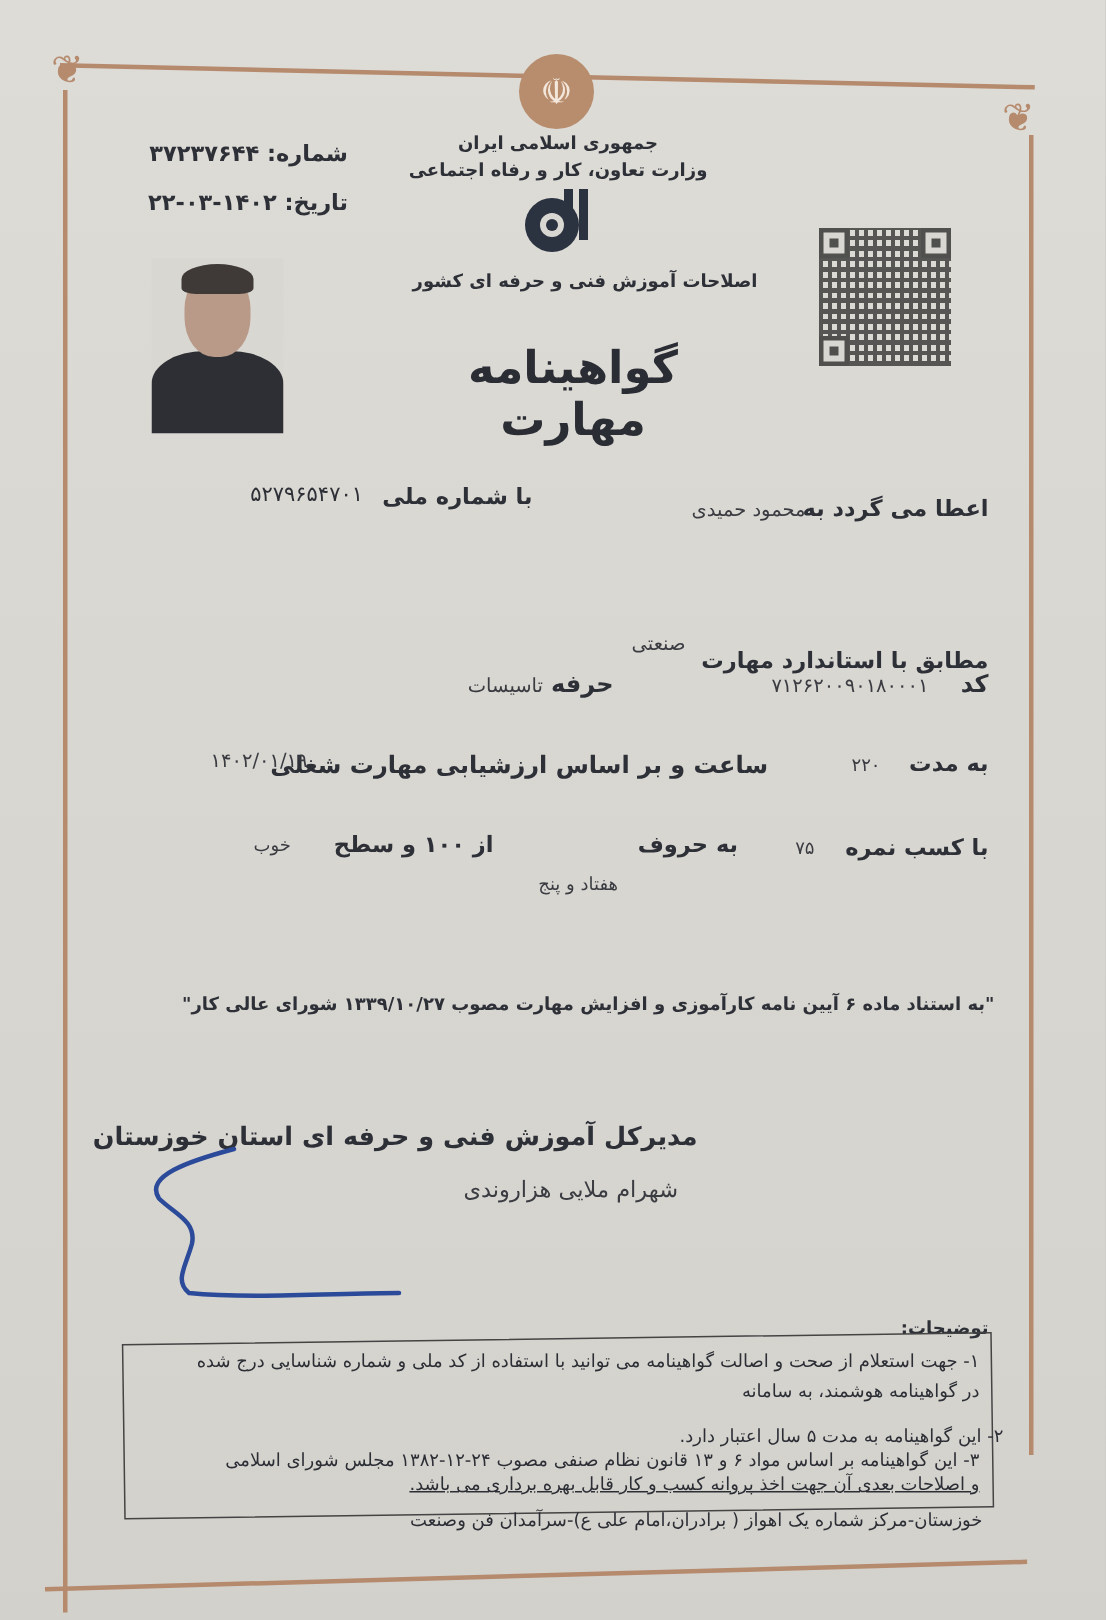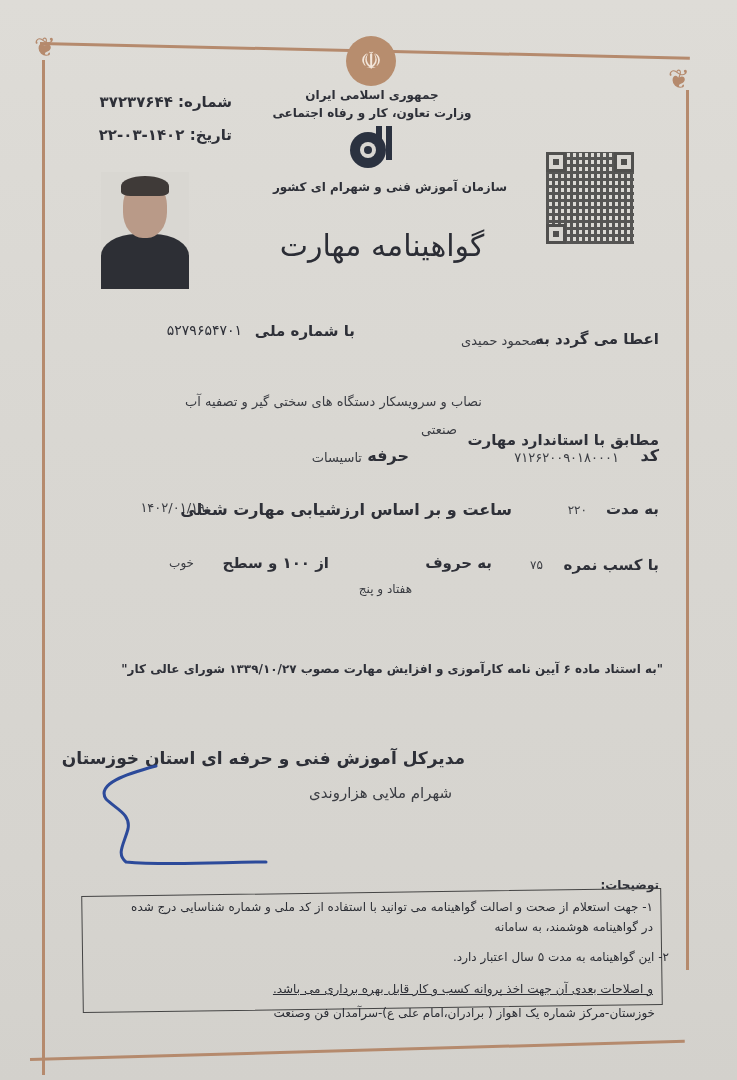--- a/index.html
+++ b/index.html
@@ -32,21 +32,21 @@
     background:
       repeating-linear-gradient(90deg, #2a2a2a 0 3px, transparent 3px 6px),
       repeating-linear-gradient(0deg, #2a2a2a 0 3px, transparent 3px 7px);
     opacity:0.75; }
   .qr .fp { position:absolute; width:20px; height:20px; background:#d8d6d1; border:3px solid #222; box-sizing:border-box; }
   .qr .fp::after { content:""; position:absolute; left:4px; top:4px; width:6px; height:6px; background:#222; }
   .photo { position:absolute; left:101px; top:172px; width:88px; height:117px; background:#d9d7d2; overflow:hidden; }
   .photo .head { position:absolute; left:22px; top:8px; width:44px; height:58px; border-radius:45%; background:#b99a88; }
   .photo .hair { position:absolute; left:20px; top:4px; width:48px; height:20px; border-radius:50% 50% 20% 20%; background:#3f3a38; }
   .photo .body { position:absolute; left:0; top:62px; width:88px; height:55px; border-radius:40% 40% 0 0; background:#2d2f35; }
-  .title { font-size:30px; font-weight:normal; color:#2b2d35; }
+  .title { font-size:30px; font-weight:bold; color:#2b2d35; }
 
   .notes-box { position:absolute; left:82px; top:892px; width:578px; height:115px; border:1.5px solid #444; transform:rotate(-0.8deg); }
   .note { font-size:12px; color:#2c2e35; white-space:nowrap; }
   .link { direction:ltr; unicode-bidi:embed; font-size:14px; }
   .sig { position:absolute; left:96px; top:754px; width:180px; height:120px; }
 </style>
 </head>
 <body>
 
 <div class="page">
@@ -70,21 +70,21 @@
   <div class="emblem">☫</div>
   <div class="rtl bold header-line" style="left:262px;top:88px;">جمهوری اسلامی ایران</div>
   <div class="rtl bold header-line" style="left:262px;top:106px;">وزارت تعاون، کار و رفاه اجتماعی</div>
   <svg class="tvto-logo" viewBox="0 0 48 48">
     <circle cx="22" cy="26" r="18" fill="#2b3240"></circle>
     <circle cx="22" cy="26" r="8" fill="#d9d7d2"></circle>
     <circle cx="22" cy="26" r="4" fill="#2b3240"></circle>
     <rect x="30" y="2" width="6" height="30" fill="#2b3240"></rect>
     <rect x="40" y="2" width="6" height="34" fill="#2b3240"></rect>
   </svg>
-  <div class="rtl bold header-line" style="left:270px;top:180px;width:240px;">سازمان آموزش فنی و شهرام ای کشور</div>
+  <div class="rtl bold header-line" style="left:270px;top:180px;width:240px;">اصلاحات آموزش فنی و حرفه ای کشور</div>
 
   <div class="qr">
     <div class="fp" style="left:0;top:0;"></div>
     <div class="fp" style="right:0;top:0;"></div>
     <div class="fp" style="left:0;bottom:0;"></div>
   </div>
 
   <div class="photo">
     <div class="body"></div>
     <div class="head"></div>
@@ -92,21 +92,20 @@
   </div>
 
   <div class="rtl title" style="left:262px;top:228px;width:240px;text-align:center;">گواهینامه مهارت</div>
 
   <div class="rtl bold" style="right:78px;top:330px;font-size:15px;">اعطا می گردد به</div>
   <div class="rtl reg" style="right:200px;top:333px;font-size:13px;">محمود حمیدی</div>
   <div class="rtl bold" style="right:382px;top:322px;font-size:15px;">با شماره ملی</div>
   <div class="rtl reg" style="right:495px;top:322px;font-size:14px;color:#2e3038;">۵۲۷۹۶۵۴۷۰۱</div>
 
   <div class="rtl bold" style="right:78px;top:392px;font-size:15px;margin-top:39px;">مطابق با استاندارد مهارت</div>
-  <div class="rtl reg" style="right:255px;top:394px;font-size:13px;white-space:nowrap;">نصاب و سرویسکار دستگاه های سختی گیر و تصفیه آب</div>
   <div class="rtl reg" style="right:280px;top:422px;font-size:13px;">صنعتی</div>
 
   <div class="rtl bold" style="right:78px;top:446px;font-size:16px;">کد</div>
   <div class="rtl reg" style="right:118px;top:450px;font-size:13px;">۷۱۲۶۲۰۰۹۰۱۸۰۰۰۱</div>
   <div class="rtl bold" style="right:328px;top:446px;font-size:16px;">حرفه</div>
   <div class="rtl reg" style="right:375px;top:450px;font-size:13px;">تاسیسات</div>
 
   <div class="rtl bold" style="right:78px;top:500px;font-size:15px;">به مدت</div>
   <div class="rtl reg" style="right:150px;top:503px;font-size:12px;">۲۲۰</div>
   <div class="rtl bold" style="right:225px;top:500px;font-size:16px;white-space:nowrap;">ساعت و بر اساس ارزشیابی مهارت شغلی</div>
@@ -127,16 +126,17 @@
     <path d="M60 12 C 30 20, 0 30, 10 45 C 20 55, 35 60, 32 75 C 28 90, 20 100, 30 108 C 70 112, 130 108, 170 108" fill="none" stroke="#2c4a9a" stroke-width="3" stroke-linecap="round"></path>
   </svg>
 
   <div class="rtl bold" style="right:78px;top:878px;font-size:12px;text-align:right;">توضیحات:</div>
   <div class="notes-box"></div>
   <div class="rtl note" style="right:84px;top:900px;">۱- جهت استعلام از صحت و اصالت گواهینامه می توانید با استفاده از کد ملی و شماره شناسایی درج شده</div>
   <div class="rtl note" style="right:84px;top:920px;">
     <span>در گواهینامه هوشمند، به سامانه</span>
   </div>
   <div class="rtl note" style="right:68px;top:950px;">۲- این گواهینامه به مدت ۵ سال اعتبار دارد.</div>
+  <div class="rtl note" style="right:84px;top:966px;">۳- این گواهینامه بر اساس مواد ۶ و ۱۳ قانون نظام صنفی مصوب ۲۴-۱۲-۱۳۸۲ مجلس شورای اسلامی</div>
   <div class="rtl note" style="right:84px;top:982px;text-decoration:underline;">و اصلاحات بعدی آن جهت اخذ پروانه کسب و کار قابل بهره برداری می باشد.</div>
 
   <div class="rtl note" style="right:82px;top:1006px;">خوزستان-مرکز  شماره یک اهواز ( برادران،امام علی ع)-سرآمدان فن وصنعت</div>
 </div>
 
 </body></html>

